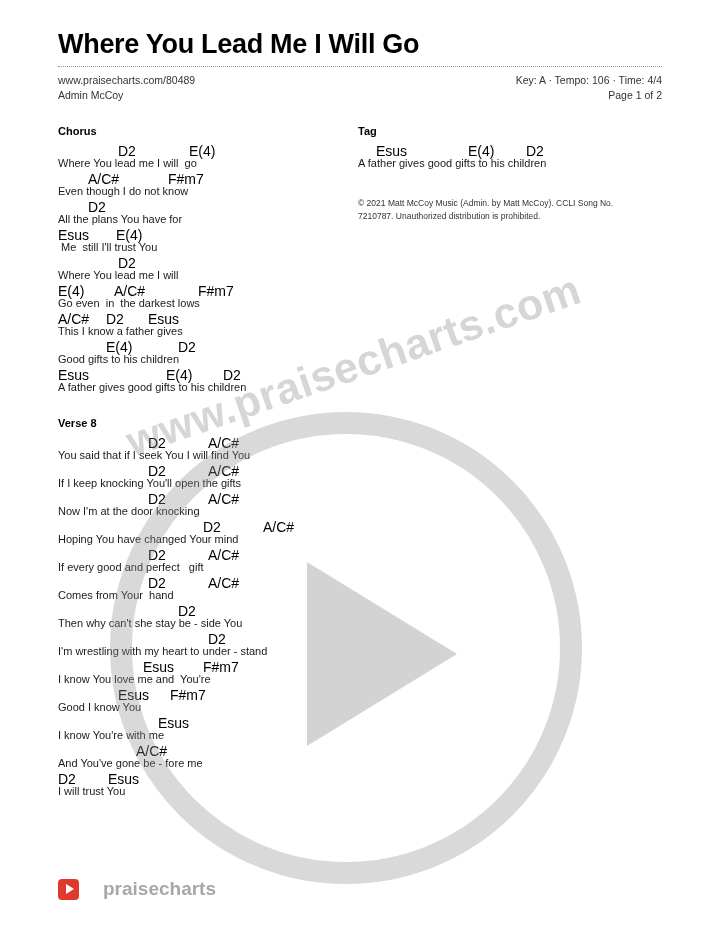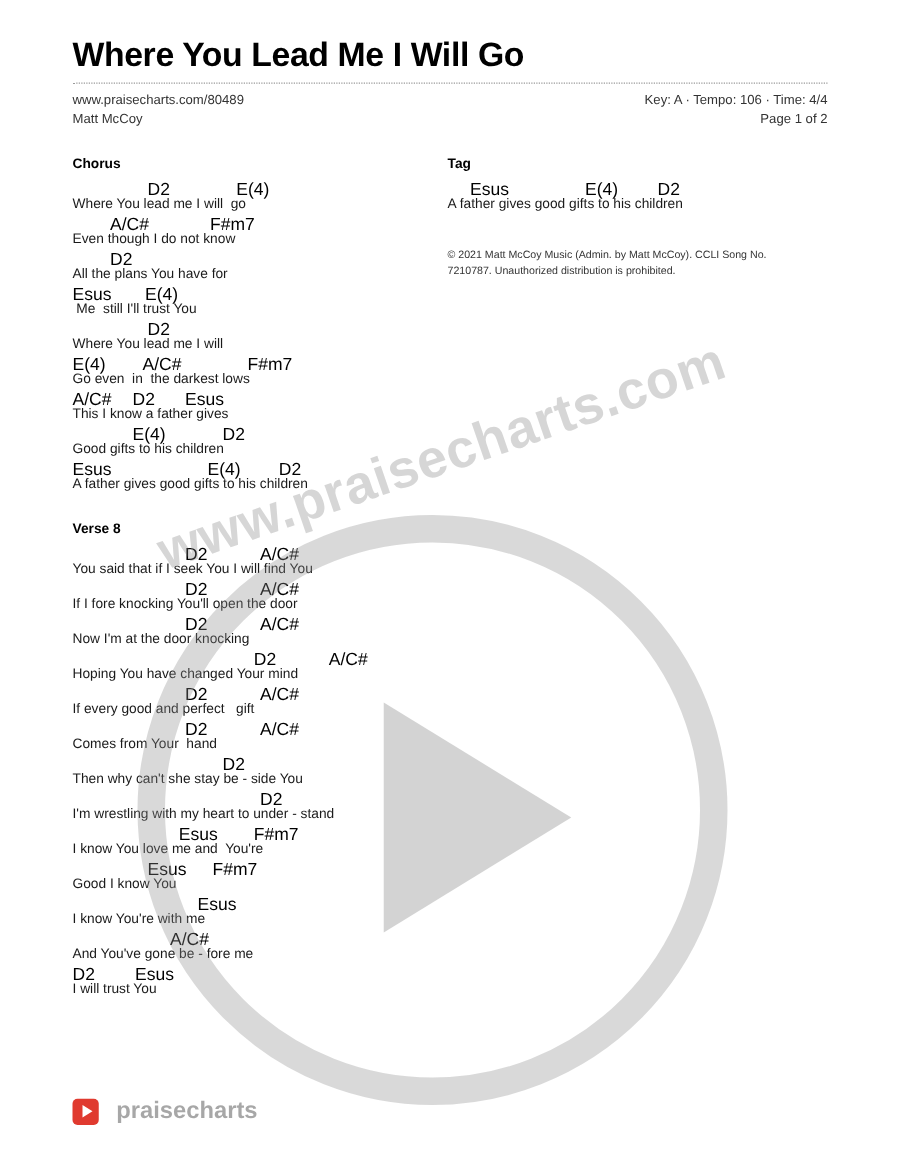--- a/index.html
+++ b/index.html
@@ -143,21 +143,21 @@
     font-weight: bold;
     color: rgba(235,235,235,0.95);
     letter-spacing: 3px;
   }
   .footer-logo {
     position: absolute;
     left: 58px;
     bottom: 40px;
     display: flex;
     align-items: center;
-    gap: 14px;
+    gap: 24px;
   }
   .footer-logo .badge {
     width: 21px; height: 21px;
     border-radius: 4px;
     background: #e03a2f;
     position: relative;
   }
   .footer-logo .badge::after {
     content: "";
     position: absolute;
@@ -178,21 +178,21 @@
 <div class="page">
 
   <div class="sheet">
 
     <h1 class="song-title">Where You Lead Me I Will Go</h1>
     <div class="title-rule"></div>
 
     <div class="meta">
       <div class="meta-left">
         <div>www.praisecharts.com/80489</div>
-        <div>Matt McCoy</div>
+        <div>Admin McCoy</div>
       </div>
       <div class="meta-right">
         <div>Key: A · Tempo: 106 · Time: 4/4</div>
         <div>Page 1 of 2</div>
       </div>
     </div>
 
     <div class="columns">
 
       <div class="col-left">
@@ -237,21 +237,21 @@
           </div>
 
         <div class="section-label spaced">Verse 8</div>
         <div id="verse2-lines">
             <div class="line">
               <div class="chords"><span style="left: 90px;">D2</span><span style="left: 150px;">A/C#</span></div>
               <div class="lyric">You said that if I seek You I will find You</div>
             </div>
             <div class="line">
               <div class="chords"><span style="left: 90px;">D2</span><span style="left: 150px;">A/C#</span></div>
-              <div class="lyric">If I fore knocking You'll open the door</div>
+              <div class="lyric">If I keep knocking You'll open the gifts</div>
             </div>
             <div class="line">
               <div class="chords"><span style="left: 90px;">D2</span><span style="left: 150px;">A/C#</span></div>
               <div class="lyric">Now I'm at the door knocking</div>
             </div>
             <div class="line">
               <div class="chords"><span style="left: 145px;">D2</span><span style="left: 205px;">A/C#</span></div>
               <div class="lyric">Hoping You have changed Your mind</div>
             </div>
             <div class="line">

